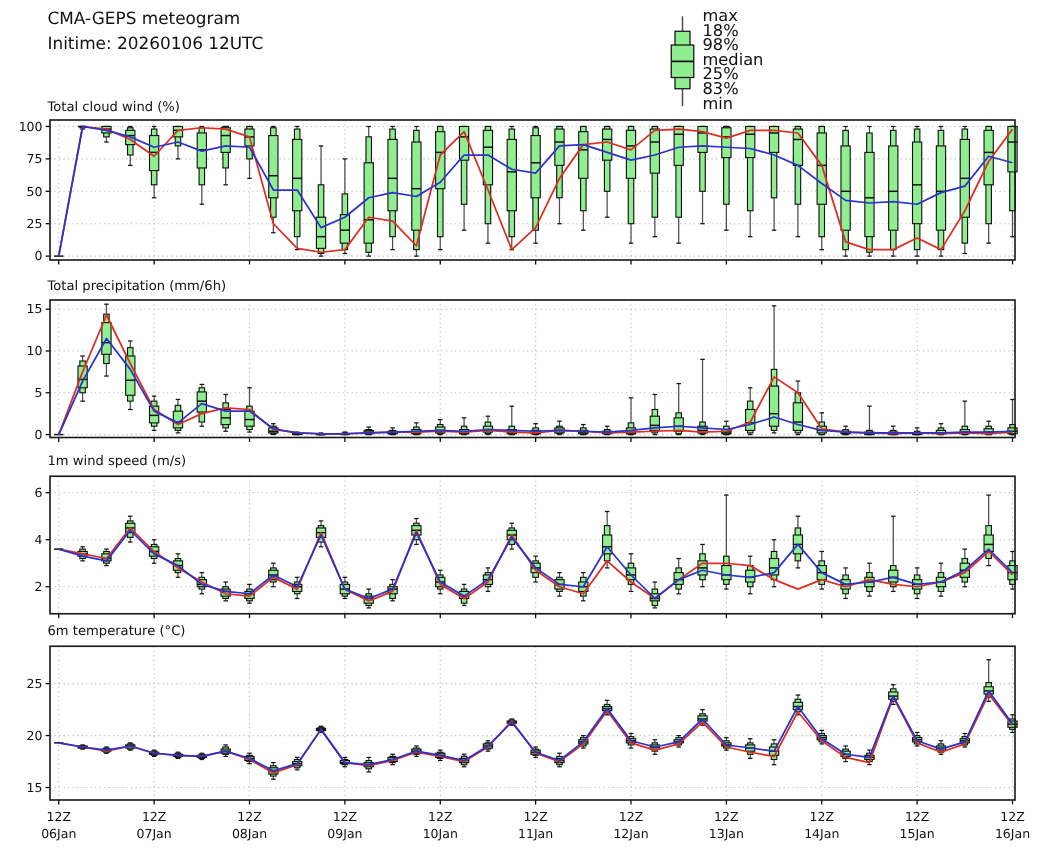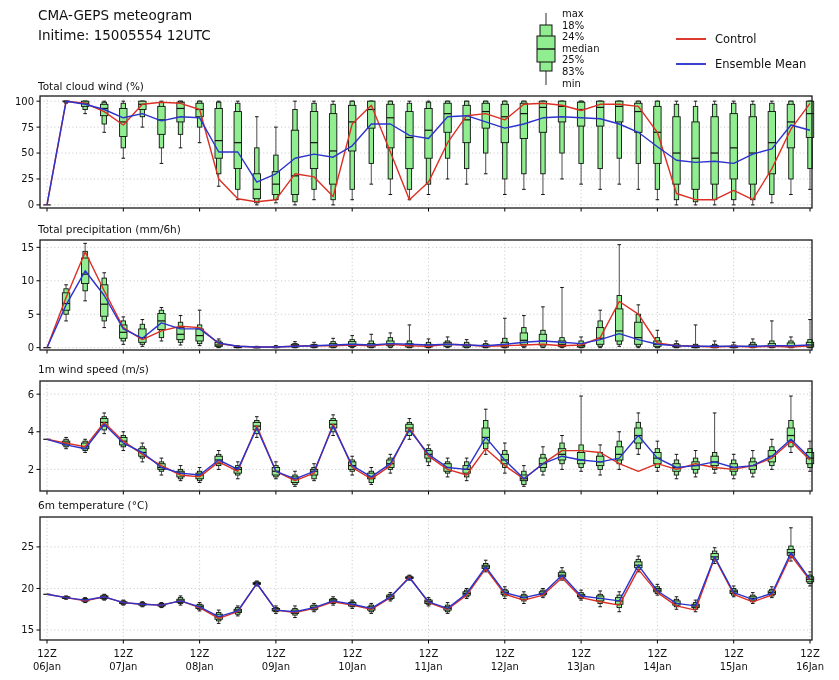--- a/index.html
+++ b/index.html
@@ -3,64 +3,54 @@
 <meta charset="utf-8">
 <style>
   html,body{margin:0;padding:0;background:#fff;}
   .stage{position:relative;width:839px;height:680px;background:#ffffff;
          font-family:"DejaVu Sans", sans-serif;color:#111;overflow:hidden;}
   .hdr{position:absolute;left:38px;top:5px;font-size:13.5px;line-height:20px;}
   .hdr div{white-space:nowrap;}
   .panel-title{position:absolute;left:38px;font-size:10.5px;white-space:nowrap;}
   #t1{top:80px;} #t2{top:223px;} #t3{top:363px;} #t4{top:499px;}
   .legend-glyph{position:absolute;left:531px;top:6px;}
-  .legend-box-labels{position:absolute;left:562px;top:8px;font-size:10px;line-height:11.6px;}
+  .legend-box-labels{position:absolute;left:562px;top:8px;font-size:13px;line-height:11.6px;}
   .legend-series{position:absolute;left:676px;top:31px;}
   .ls-row{display:flex;align-items:center;height:16px;margin-bottom:9px;}
   .ls-line{display:inline-block;width:30px;height:2px;margin-right:9px;}
   .ls-label{font-size:11.5px;white-space:nowrap;}
   svg text{font-family:"DejaVu Sans", sans-serif;}
   #chart-svg{position:absolute;left:0;top:0;}
 </style>
 </head>
 <body>
 
 <div class="stage">
 
   <div class="hdr">
     <div>CMA-GEPS meteogram</div>
-    <div>Initime: 15005554 12UTC</div>
+    <div>Initime: 20260106 12UTC</div>
   </div>
 
   <svg class="legend-glyph" width="30" height="84">
     <line x1="15" y1="7" x2="15" y2="79" stroke="#4d4d4d" stroke-width="1.2"></line>
     <rect x="9" y="19" width="12" height="46" class="glyph-fill" stroke="#111" stroke-width="1" fill="#90ee90"></rect>
     <rect x="6" y="30" width="18" height="26" class="glyph-fill" stroke="#111" stroke-width="1" fill="#90ee90"></rect>
     <line x1="6" y1="43" x2="24" y2="43" stroke="#111" stroke-width="1.4"></line>
   </svg>
   <div class="legend-box-labels">
     <div>max</div>
     <div>18%</div>
-    <div>24%</div>
+    <div>98%</div>
     <div>median</div>
     <div>25%</div>
     <div>83%</div>
     <div>min</div>
   </div>
 
-  <div class="legend-series">
-    <div class="ls-row">
-      <span class="ls-line" style="background: rgb(220, 58, 48);"></span>
-      <span class="ls-label">Control</span>
-    </div>
-    <div class="ls-row">
-      <span class="ls-line" style="background: rgb(58, 66, 207);"></span>
-      <span class="ls-label">Ensemble Mean</span>
-    </div>
-  </div>
 
   <div class="panel-title" id="t1">Total cloud wind (%)</div>
   <div class="panel-title" id="t2">Total precipitation (mm/6h)</div>
   <div class="panel-title" id="t3">1m wind speed (m/s)</div>
   <div class="panel-title" id="t4">6m temperature (°C)</div>
 
   <svg id="chart-svg" width="839" height="680">
       <rect x="40" y="96" width="772" height="112" fill="#ffffff"></rect>
       <line x1="40" x2="812" y1="204.88888888888889" y2="204.88888888888889" stroke="#bfbfbf" stroke-width="0.9" stroke-dasharray="1 2.6"></line>
       <line x1="40" x2="812" y1="178.96296296296296" y2="178.96296296296296" stroke="#bfbfbf" stroke-width="0.9" stroke-dasharray="1 2.6"></line>

